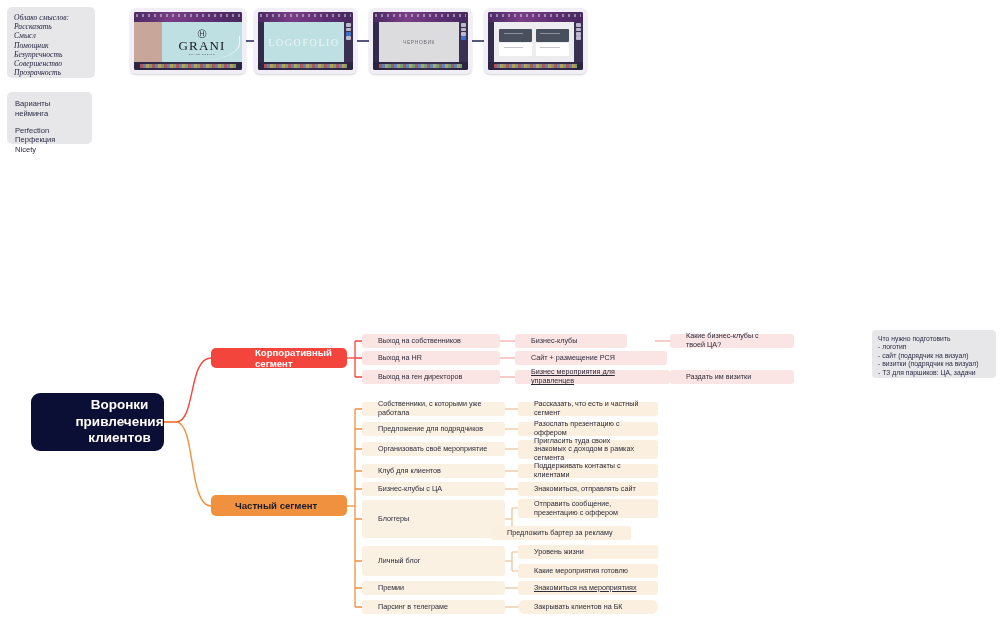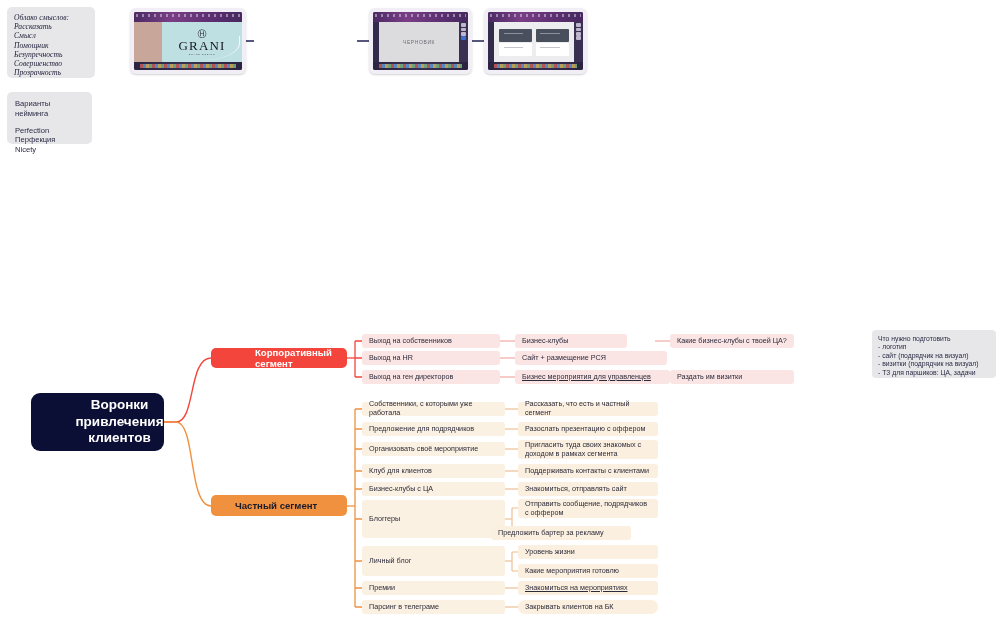--- a/index.html
+++ b/index.html
@@ -78,21 +78,21 @@
     left:31px;top:393px;width:133px;height:58px;background:#0c0f35;border-radius:9px;
     display:flex;align-items:center;justify-content:center;text-align:center;
     color:#fff;font-size:13.5px;font-weight:bold;line-height:16.5px;
   }
 
   .seg{border-radius:5px;display:flex;align-items:center;color:#fff;font-weight:bold;font-size:9.6px;}
   .seg-corp{left:211px;top:348px;width:136px;height:20px;background:#f4453c;justify-content:center;}
   .seg-priv{left:211px;top:495px;width:136px;height:21px;background:#f0913f;padding-left:24px;color:#1b1b2a;}
 
   .pill{border-radius:3px;display:flex;align-items:center;box-sizing:border-box;
-        padding:0 7px;font-size:7.2px;line-height:8.6px;color:#2b2b3a;}
+        padding:0 16px;font-size:7.2px;line-height:8.6px;color:#2b2b3a;}
   .pill.red{background:#fbe4e4;}
   .pill.cream{background:#fbf1e2;}
   .pill.cream2{background:#fbefdf;}
 </style>
 </head>
 <body>
 
 <div class="canvas">
 
   <svg class="wires" viewBox="0 0 1001 620">
@@ -173,20 +173,36 @@
         <div class="logo">
           <div class="mark">Ⓗ</div>
           <div class="wd">GRANI</div>
           <div class="sub">BRAND DESIGN</div>
         </div>
       </div>
       <div class="bar-bot"></div>
     </div>
   </div>
 
+  <div class="thumb t2">
+    <div class="scr">
+      <div class="bar-top"></div>
+      <div class="lrail"></div>
+      <div class="stage">
+        <span>LOGOFOLIO</span>
+      </div>
+      <div class="rail">
+          <i></i>
+          <i></i>
+          <i class="sel"></i>
+          <i></i>
+        </div>
+      <div class="bar-bot"></div>
+    </div>
+  </div>
 
   <div class="thumb t3">
     <div class="scr">
       <div class="bar-top"></div>
       <div class="lrail"></div>
       <div class="stage">
         <span>ЧЕРНОВИК</span>
       </div>
       <div class="rail">
           <i></i>
@@ -242,20 +258,20 @@
   <div class="node pill cream" style="left:362px;top:500px;width:143px;height:38px;">Блоггеры</div>
   <div class="node pill cream" style="left:362px;top:546px;width:143px;height:30px;">Личный блог</div>
   <div class="node pill cream" style="left:362px;top:581px;width:143px;height:14px;">Премии</div>
   <div class="node pill cream" style="left:362px;top:600px;width:143px;height:14px;">Парсинг в телеграме</div>
 
   <div class="node pill cream2" style="left:518px;top:402px;width:140px;height:14px;">Рассказать, что есть и частный сегмент</div>
   <div class="node pill cream2" style="left:518px;top:422px;width:140px;height:14px;">Разослать презентацию с оффером</div>
   <div class="node pill cream2" style="left:518px;top:440px;width:140px;height:19px;">Пригласить туда своих знакомых с доходом в рамках сегмента</div>
   <div class="node pill cream2" style="left:518px;top:464px;width:140px;height:14px;">Поддерживать контакты с клиентами</div>
   <div class="node pill cream2" style="left:518px;top:482px;width:140px;height:14px;">Знакомиться, отправлять сайт</div>
-  <div class="node pill cream2" style="left:518px;top:499px;width:140px;height:19px;">Отправить сообщение, подрядчиков с оффером</div>
+  <div class="node pill cream2" style="left:518px;top:499px;width:140px;height:19px;">Отправить сообщение, презентацию с оффером</div>
   <div class="node pill cream2" style="left:491px;top:526px;width:140px;height:14px;">Предложить бартер за рекламу</div>
   <div class="node pill cream2" style="left:518px;top:545px;width:140px;height:14px;">Уровень жизни</div>
   <div class="node pill cream2" style="left:518px;top:564px;width:140px;height:14px;">Какие мероприятия готовлю</div>
   <div class="node pill cream2" style="left:518px;top:581px;width:140px;height:14px;text-decoration:underline;">Знакомиться на мероприятиях</div>
   <div class="node pill cream2" style="left:518px;top:600px;width:140px;height:14px;border-radius:7px;">Закрывать клиентов на БК</div>
 
 </div>
 
 </body></html>

